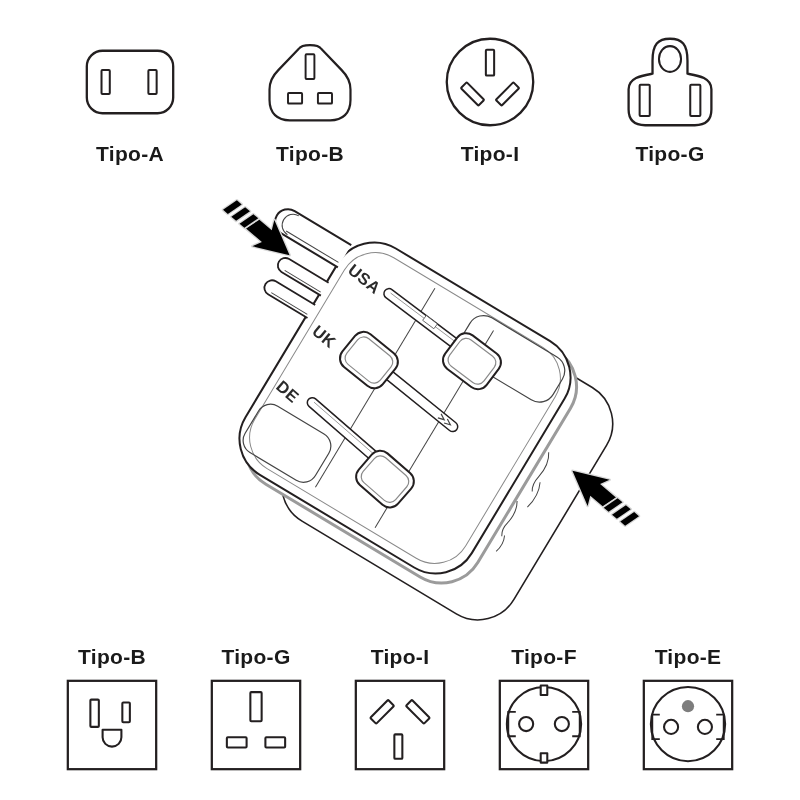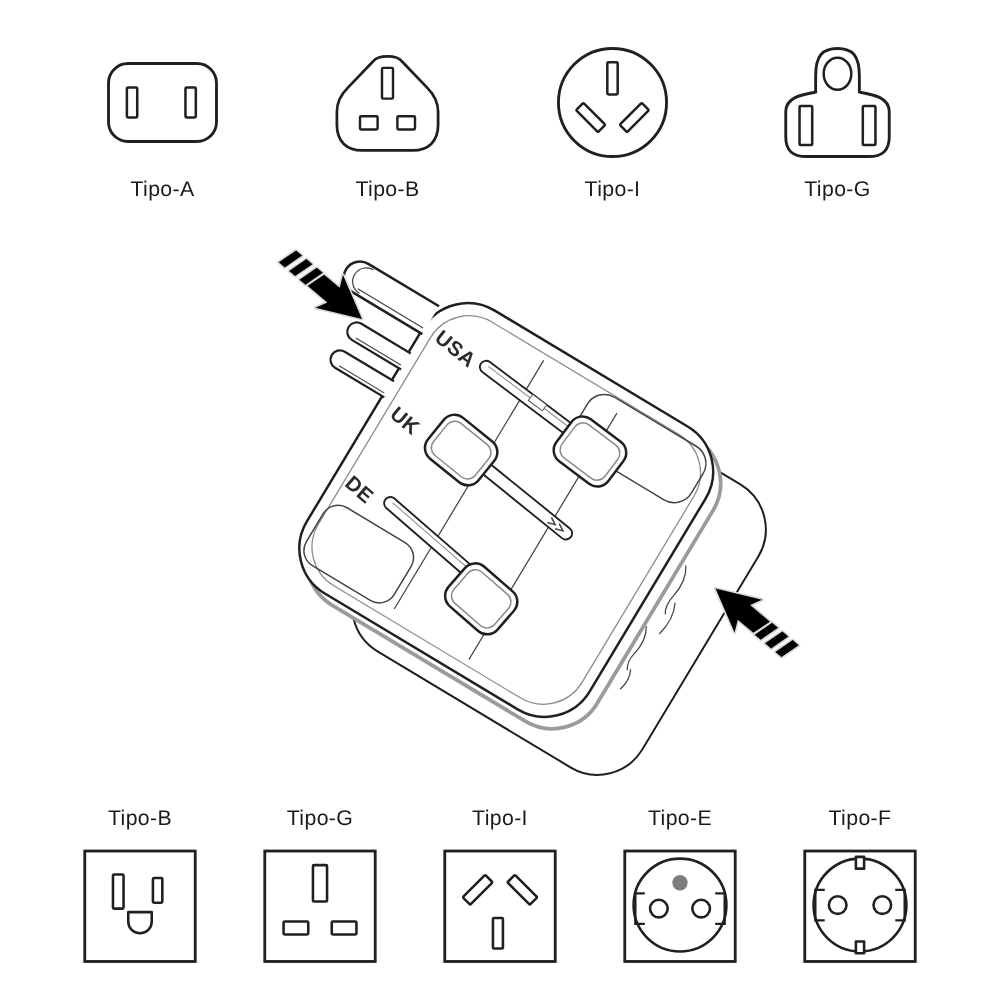--- a/index.html
+++ b/index.html
@@ -3,21 +3,21 @@
 <meta charset="utf-8">
 <style>
   html,body{margin:0;padding:0;background:#fff;}
   .canvas{position:relative;width:800px;height:800px;background:#fff;overflow:hidden;
           font-family:"Liberation Sans",sans-serif;}
   .row{position:absolute;left:40px;right:40px;display:flex;}
   .row-top{top:34px;}
   .row-bottom{top:645px;}
   .cell{flex:1;display:flex;flex-direction:column;align-items:center;}
   .icon-box{height:96px;display:flex;align-items:center;justify-content:center;}
-  .cap{font-size:17px;font-weight:400;letter-spacing:.3px;color:#1a1a1a;}
+  .cap{font-size:21px;font-weight:700;letter-spacing:.3px;color:#1a1a1a;}
   .row-top .cap{margin-top:12px;}
   .row-bottom .cap{margin:0 0 9px 0;height:24px;}
   svg{display:block;}
   .ol{fill:#fff;stroke:#231f20;stroke-width:2.5;stroke-linejoin:round;}
   .sl{fill:#fff;stroke:#231f20;stroke-width:2.2;stroke-linejoin:round;}
   .sq{fill:#fff;stroke:#231f20;stroke-width:2.4;}
   .thin{fill:none;stroke:#231f20;}
   .adapter-svg{position:absolute;left:198px;top:176px;}
   .fw{fill:#fff;stroke:#231f20;}
   .gline{fill:none;stroke:#8a8a8a;}
@@ -200,40 +200,40 @@
             <rect class="sl" x="-4.5" y="-13.5" width="9" height="27" rx="1"></rect>
           </g>
         <g transform="translate(69,36) rotate(-45)">
             <rect class="sl" x="-4.5" y="-13.5" width="9" height="27" rx="1"></rect>
           </g>
         <rect class="sl" x="44" y="60" width="8.5" height="26" rx="1"></rect>
       </svg>
     </div>
 
     <div class="cell">
-      <div class="cap">Tipo-E</div>
-      <svg width="94" height="94" viewBox="0 0 100 100">
-        <rect class="sq" x="3" y="3" width="94" height="94"></rect>
-        <circle class="sl" cx="50" cy="49" r="39.5"></circle>
-        <circle class="sl" cx="32" cy="52" r="7.5"></circle>
-        <circle class="sl" cx="68" cy="52" r="7.5"></circle>
-        <circle cx="50" cy="30" r="6.5" fill="#7d7d7d"></circle>
-        <path class="thin" stroke-width="2" d="M20,39 L12,39 L12,65 L20,65"></path>
-        <path class="thin" stroke-width="2" d="M80,39 L88,39 L88,65 L80,65"></path>
-      </svg>
-    </div>
-
-    <div class="cell">
       <div class="cap">Tipo-F</div>
       <svg width="94" height="94" viewBox="0 0 100 100">
         <rect class="sq" x="3" y="3" width="94" height="94"></rect>
         <circle class="sl" cx="50" cy="49" r="39.5"></circle>
         <circle class="sl" cx="31" cy="49" r="7.5"></circle>
         <circle class="sl" cx="69" cy="49" r="7.5"></circle>
         <rect class="sl" x="46.5" y="8" width="7" height="10"></rect>
         <rect class="sl" x="46.5" y="80" width="7" height="10"></rect>
         <path class="thin" stroke-width="2" d="M20,36 L12,36 L12,62 L20,62"></path>
         <path class="thin" stroke-width="2" d="M80,36 L88,36 L88,62 L80,62"></path>
       </svg>
     </div>
 
+    <div class="cell">
+      <div class="cap">Tipo-E</div>
+      <svg width="94" height="94" viewBox="0 0 100 100">
+        <rect class="sq" x="3" y="3" width="94" height="94"></rect>
+        <circle class="sl" cx="50" cy="49" r="39.5"></circle>
+        <circle class="sl" cx="32" cy="52" r="7.5"></circle>
+        <circle class="sl" cx="68" cy="52" r="7.5"></circle>
+        <circle cx="50" cy="30" r="6.5" fill="#7d7d7d"></circle>
+        <path class="thin" stroke-width="2" d="M20,39 L12,39 L12,65 L20,65"></path>
+        <path class="thin" stroke-width="2" d="M80,39 L88,39 L88,65 L80,65"></path>
+      </svg>
+    </div>
+
   </div>
 </div>
 
 </body></html>

